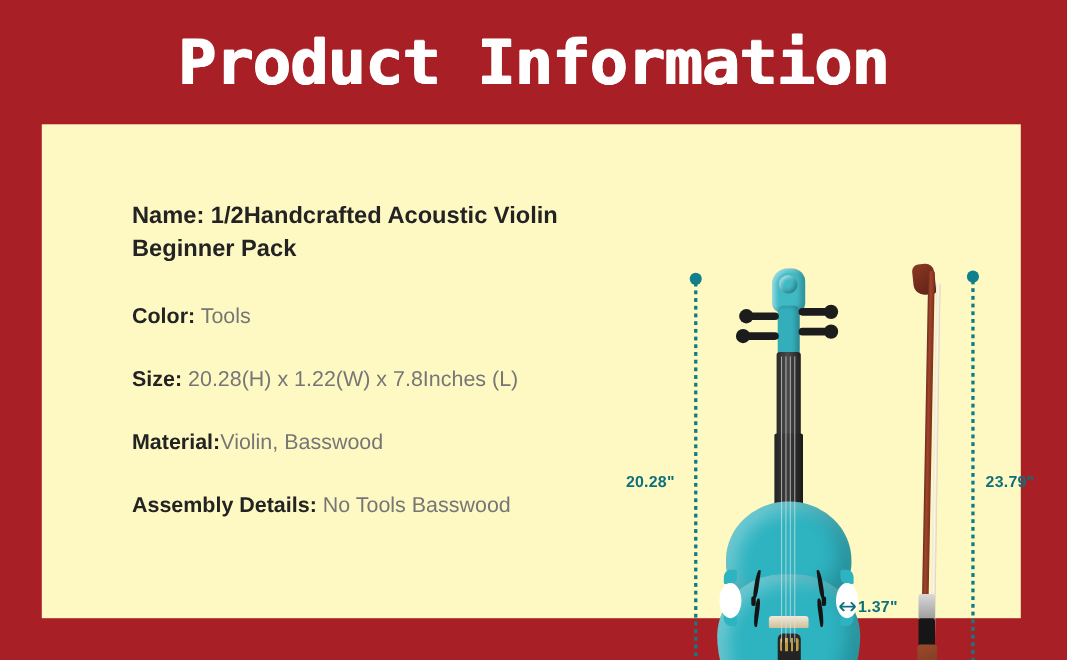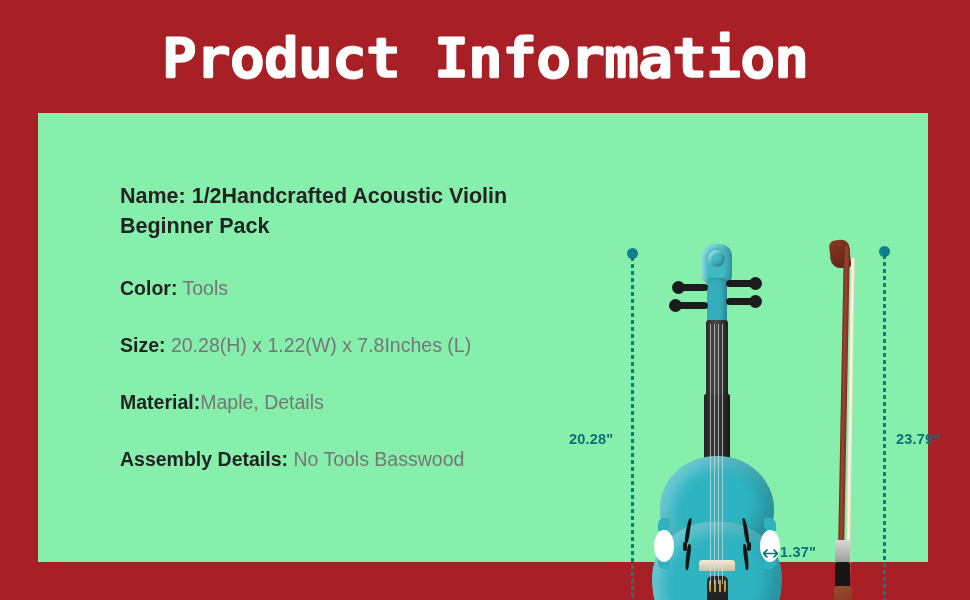--- a/index.html
+++ b/index.html
@@ -24,21 +24,21 @@
     text-shadow:
       0.6px 0 0 #ffffff, -0.6px 0 0 #ffffff,
       0 0.6px 0 rgba(255,255,255,.75), 0 -0.6px 0 rgba(255,255,255,.55);
     transform:scaleX(1.04);
   }
 
   
   .card{
     position:absolute;left:38px;top:113px;
     width:890px;height:449px;
-    background:#86efac;
+    background:#fef9c3;
   }
 
   
   .specs{position:absolute;left:82px;top:68px;width:420px;}
   .spec{margin:0 0 29px 0;color:#767676;font-size:19.5px;line-height:28px;}
   .spec.name{font-size:21.5px;line-height:30px;color:#232323;margin-bottom:33px;}
   .spec .lbl{color:#232323;font-weight:700;}
   .spec.name .lbl,.spec.name .val{color:#232323;font-weight:700;}
   .spec .val{color:#767676;}
 
@@ -212,21 +212,21 @@
 
       <p class="spec">
         <span class="lbl">Color:</span><span class="val"> Tools</span>
       </p>
 
       <p class="spec">
         <span class="lbl">Size:</span><span class="val"> 20.28(H) x 1.22(W) x  7.8Inches (L)</span>
       </p>
 
       <p class="spec">
-        <span class="lbl">Material:</span><span class="val">Maple, Details</span>
+        <span class="lbl">Material:</span><span class="val">Violin, Basswood</span>
       </p>
 
       <p class="spec">
         <span class="lbl">Assembly Details:</span><span class="val"> No Tools Basswood</span>
       </p>
 
     </div>
 
     <div class="photo">
 

